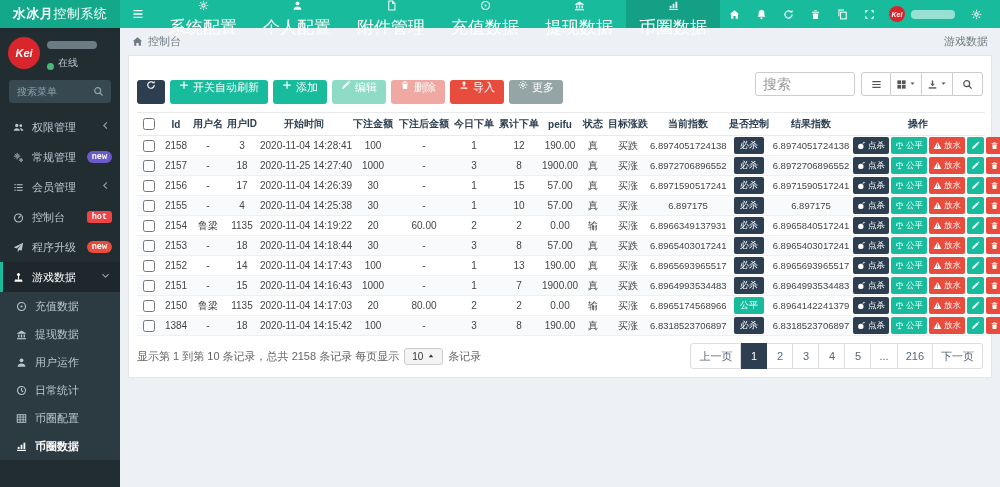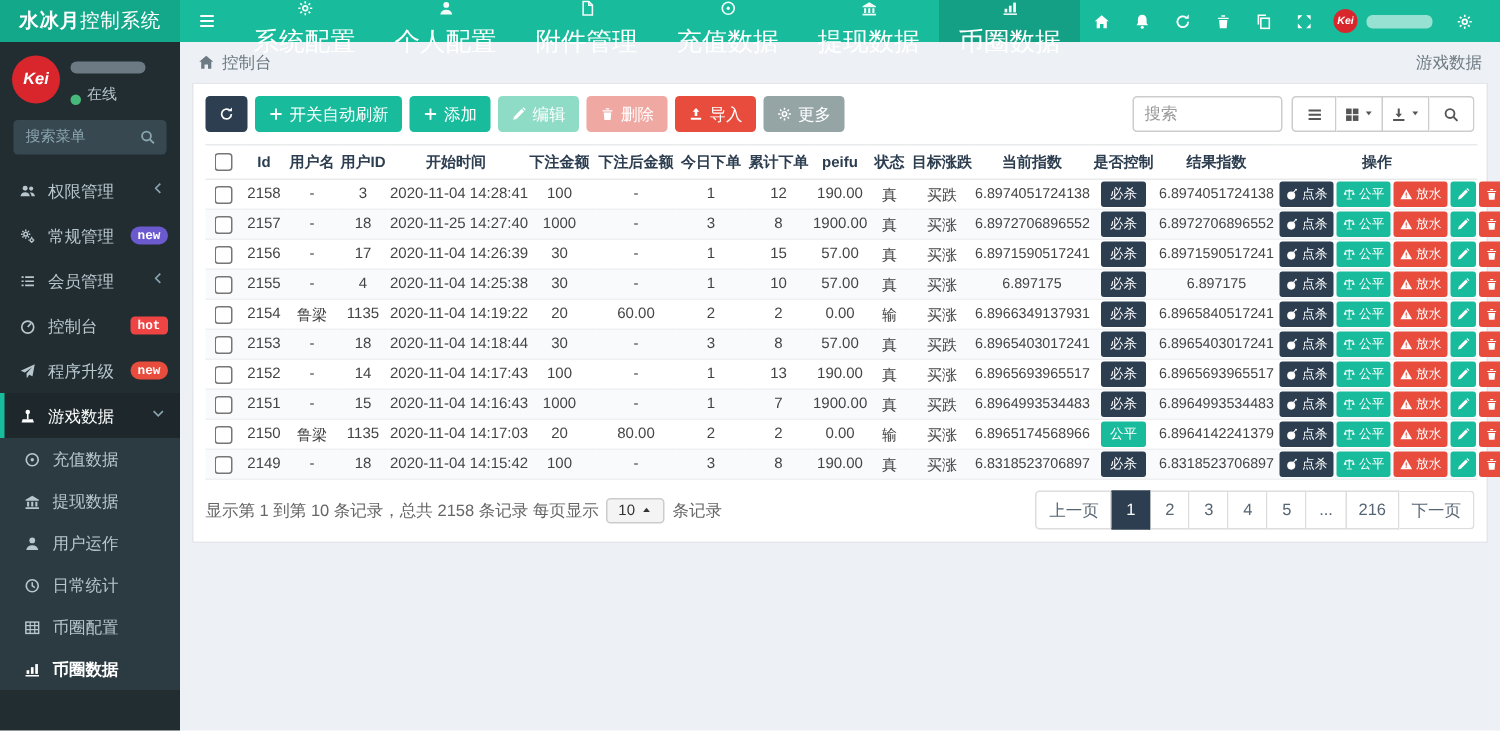--- a/index.html
+++ b/index.html
@@ -53,30 +53,30 @@
 
   
   .content { position:absolute; top:28px; left:120px; width:880px; height:459px; background:#edf0f4; overflow:hidden; }
   .breadcrumb { height:27px; display:flex; align-items:center; gap:5px; padding:0 12px; color:#6e7a83; font-size:11px; }
   .breadcrumb .ic { font-size:11px; }
   .breadcrumb .right { margin-left:auto; }
   .card { margin:0 8px; background:#fff; border:1px solid #e3e6ea; padding:8px; }
 
   .toolbar { display:flex; align-items:center; }
   .btn { height:24px; border:none; border-radius:3px; color:#fff; font-size:11px; display:inline-flex;
-    align-items:center; gap:4px; padding:0 9px; margin-right:5px; cursor:pointer; font-family:inherit; white-space:nowrap; }
+    gap:4px; padding:0 9px; margin-right:5px; cursor:pointer; font-family:inherit; white-space:nowrap;margin-top:16px; }
   .btn .ic { font-size:10px; }
   .btn-dark { background:#2c3e50; }
   .btn-teal { background:#18bc9c; }
   .btn-teal-muted { background:#8edcc6; }
   .btn-red-muted { background:#f0a8a2; }
   .btn-red { background:#e74c3c; }
   .btn-gray { background:#95a5a6; }
   .toolbar-right { margin-left:auto; display:flex; align-items:center; }
-  .tsearch { width:100px; height:24px; border:1px solid #ccc; border-radius:3px; font-size:11px;
+  .tsearch { width:100px; height:24px; border:1px solid #ccc; border-radius:3px; font-size:14px;
     padding:0 7px; margin-right:6px; outline:none; color:#555; font-family:inherit; }
   .tsearch::placeholder { color:#999; }
   .bgroup { display:flex; }
   .obtn { min-width:30px; height:24px; background:#fff; border:1px solid #ccc; border-left-width:0;
     display:flex; align-items:center; justify-content:center; gap:2px; color:#555; font-size:11px;
     cursor:pointer; padding:0 5px; }
   .obtn:first-child { border-left-width:1px; border-radius:3px 0 0 3px; }
   .obtn:last-child { border-radius:0 3px 3px 0; }
   .obtn .caret { font-size:7px; }
 
@@ -1083,21 +1083,21 @@
                   <svg viewBox="0 0 16 16" fill="currentColor">
                     <path d="M2.8 4h10.4v1.4H2.8z"></path>
                     <path d="M6.2 1.8h3.6v1.4H6.2z"></path>
                     <path d="M4 6.4h8l-.7 8H4.7z"></path>
                   </svg>
                 </span>
               </button></td>
           </tr>
           <tr>
             <td><input type="checkbox" style=""></td>
-            <td>2149</td>
+            <td>1384</td>
             <td>-</td>
             <td>18</td>
             <td>2020-11-04 14:15:42</td>
             <td>100</td>
             <td>-</td>
             <td>3</td>
             <td>8</td>
             <td>190.00</td>
             <td>真</td>
             <td>买涨</td>

